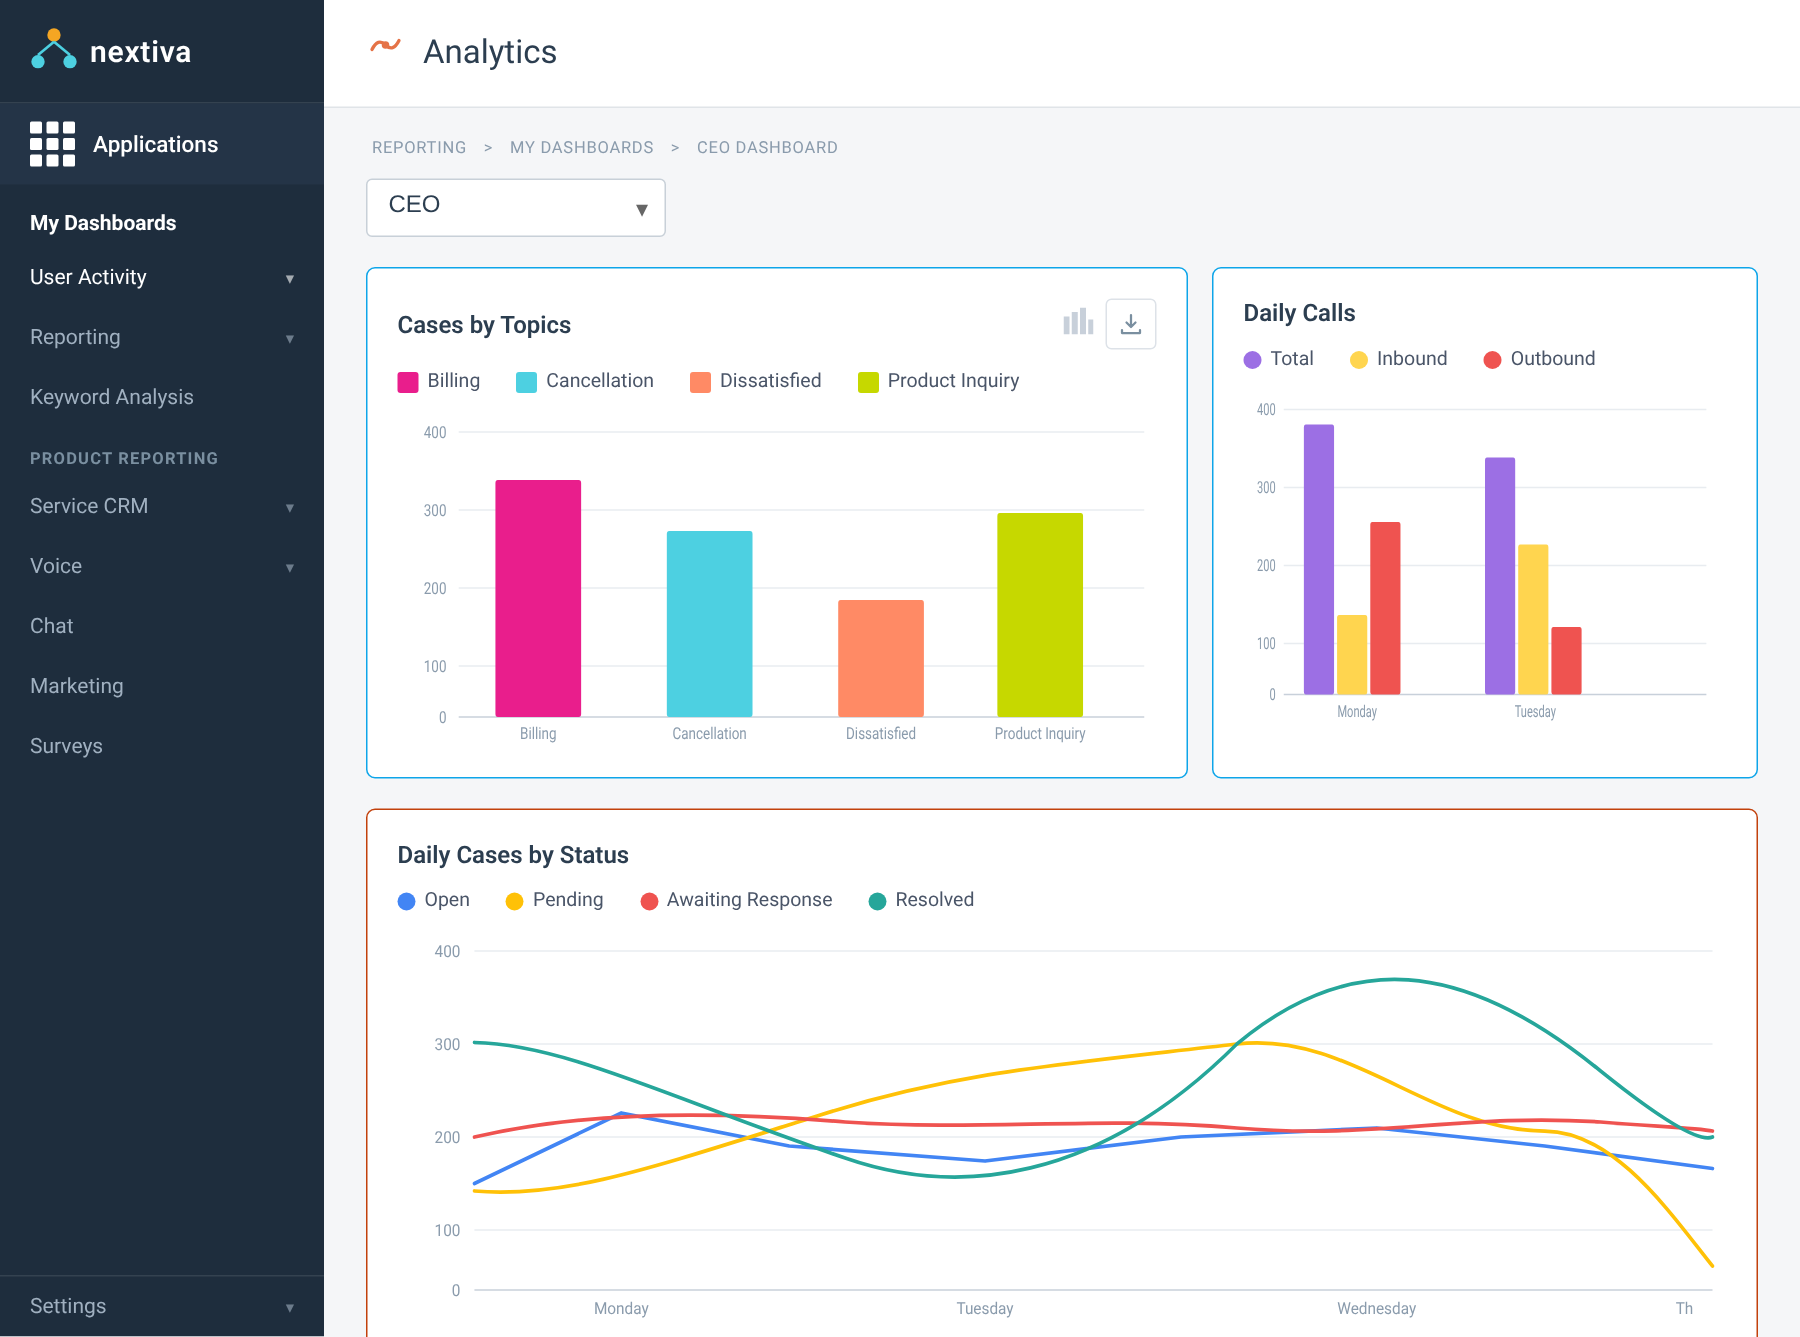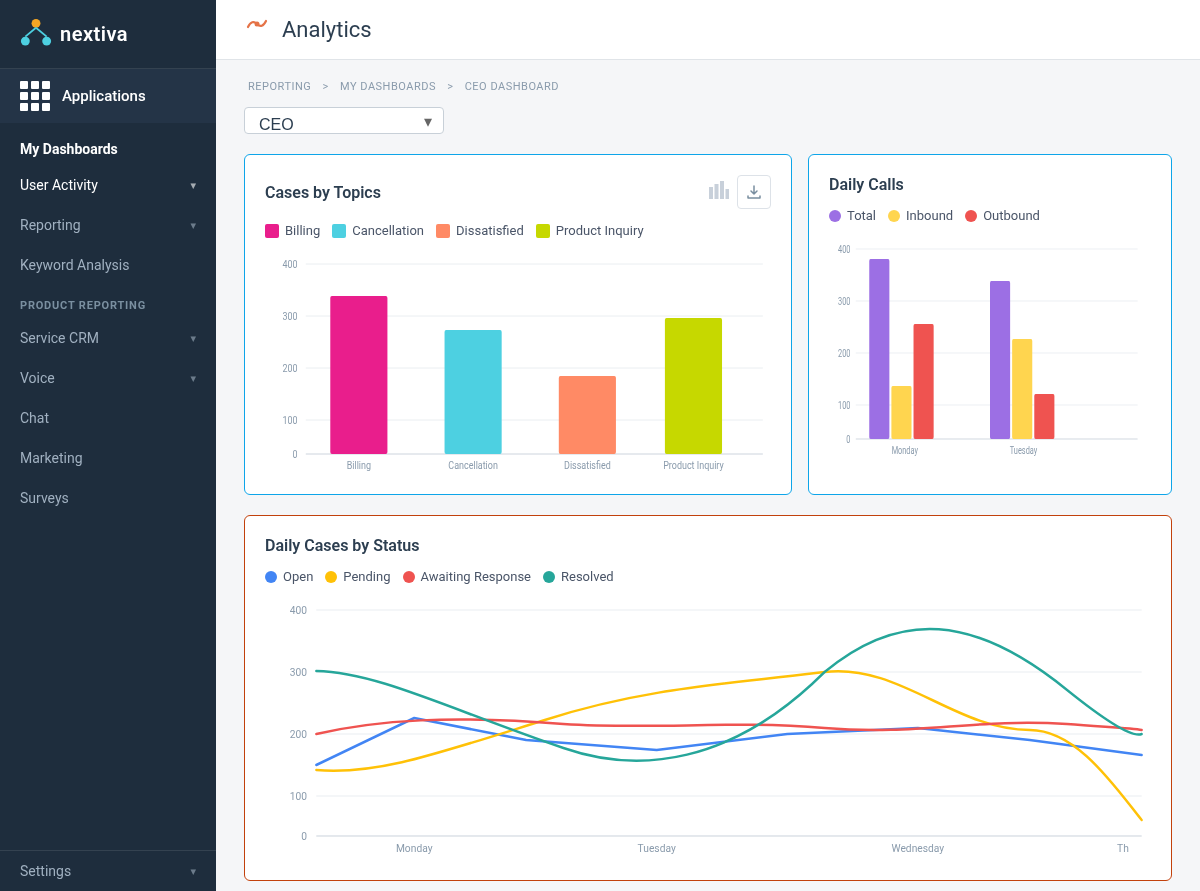--- a/index.html
+++ b/index.html
@@ -97,21 +97,21 @@
       flex: 1;
       display: flex;
       flex-direction: column;
       overflow: hidden;
       background: #f5f6f8;
     }
     .topbar {
       background: #fff;
       border-bottom: 1px solid #e0e4e8;
       padding: 0 28px;
-      height: 60px;
+      height: 72px;
       display: flex;
       align-items: center;
       gap: 12px;
     }
     .topbar-icon {
       color: #ff7043;
       font-size: 22px;
       font-weight: 300;
     }
     .topbar-title {
@@ -132,21 +132,21 @@
       letter-spacing: 0.5px;
       margin-bottom: 14px;
     }
     .breadcrumb span { margin: 0 4px; }
     .dashboard-select-wrap {
       margin-bottom: 20px;
     }
     .dashboard-select {
       border: 1px solid #c8d0d8;
       border-radius: 4px;
-      padding: 8px 36px 0 14px;
+      padding: 8px 36px 12px 14px;
       font-size: 16px;
       color: #2c3e50;
       background: #fff;
       appearance: none;
       cursor: pointer;
       min-width: 200px;
       background-image: none;
       position: relative;
     }
     .select-wrapper {
@@ -191,21 +191,21 @@
       color: #2c3e50;
     }
     .chart-icon-btn {
       cursor: pointer;
       color: #aab0bc;
       font-size: 18px;
     }
     .legend {
       display: flex;
       flex-wrap: wrap;
-      gap: 12px;
+      gap: 24px;
       margin-bottom: 16px;
       align-items: center;
     }
     .legend-item {
       display: flex;
       align-items: center;
       gap: 6px;
       font-size: 13px;
       color: #4a5568;
     }

